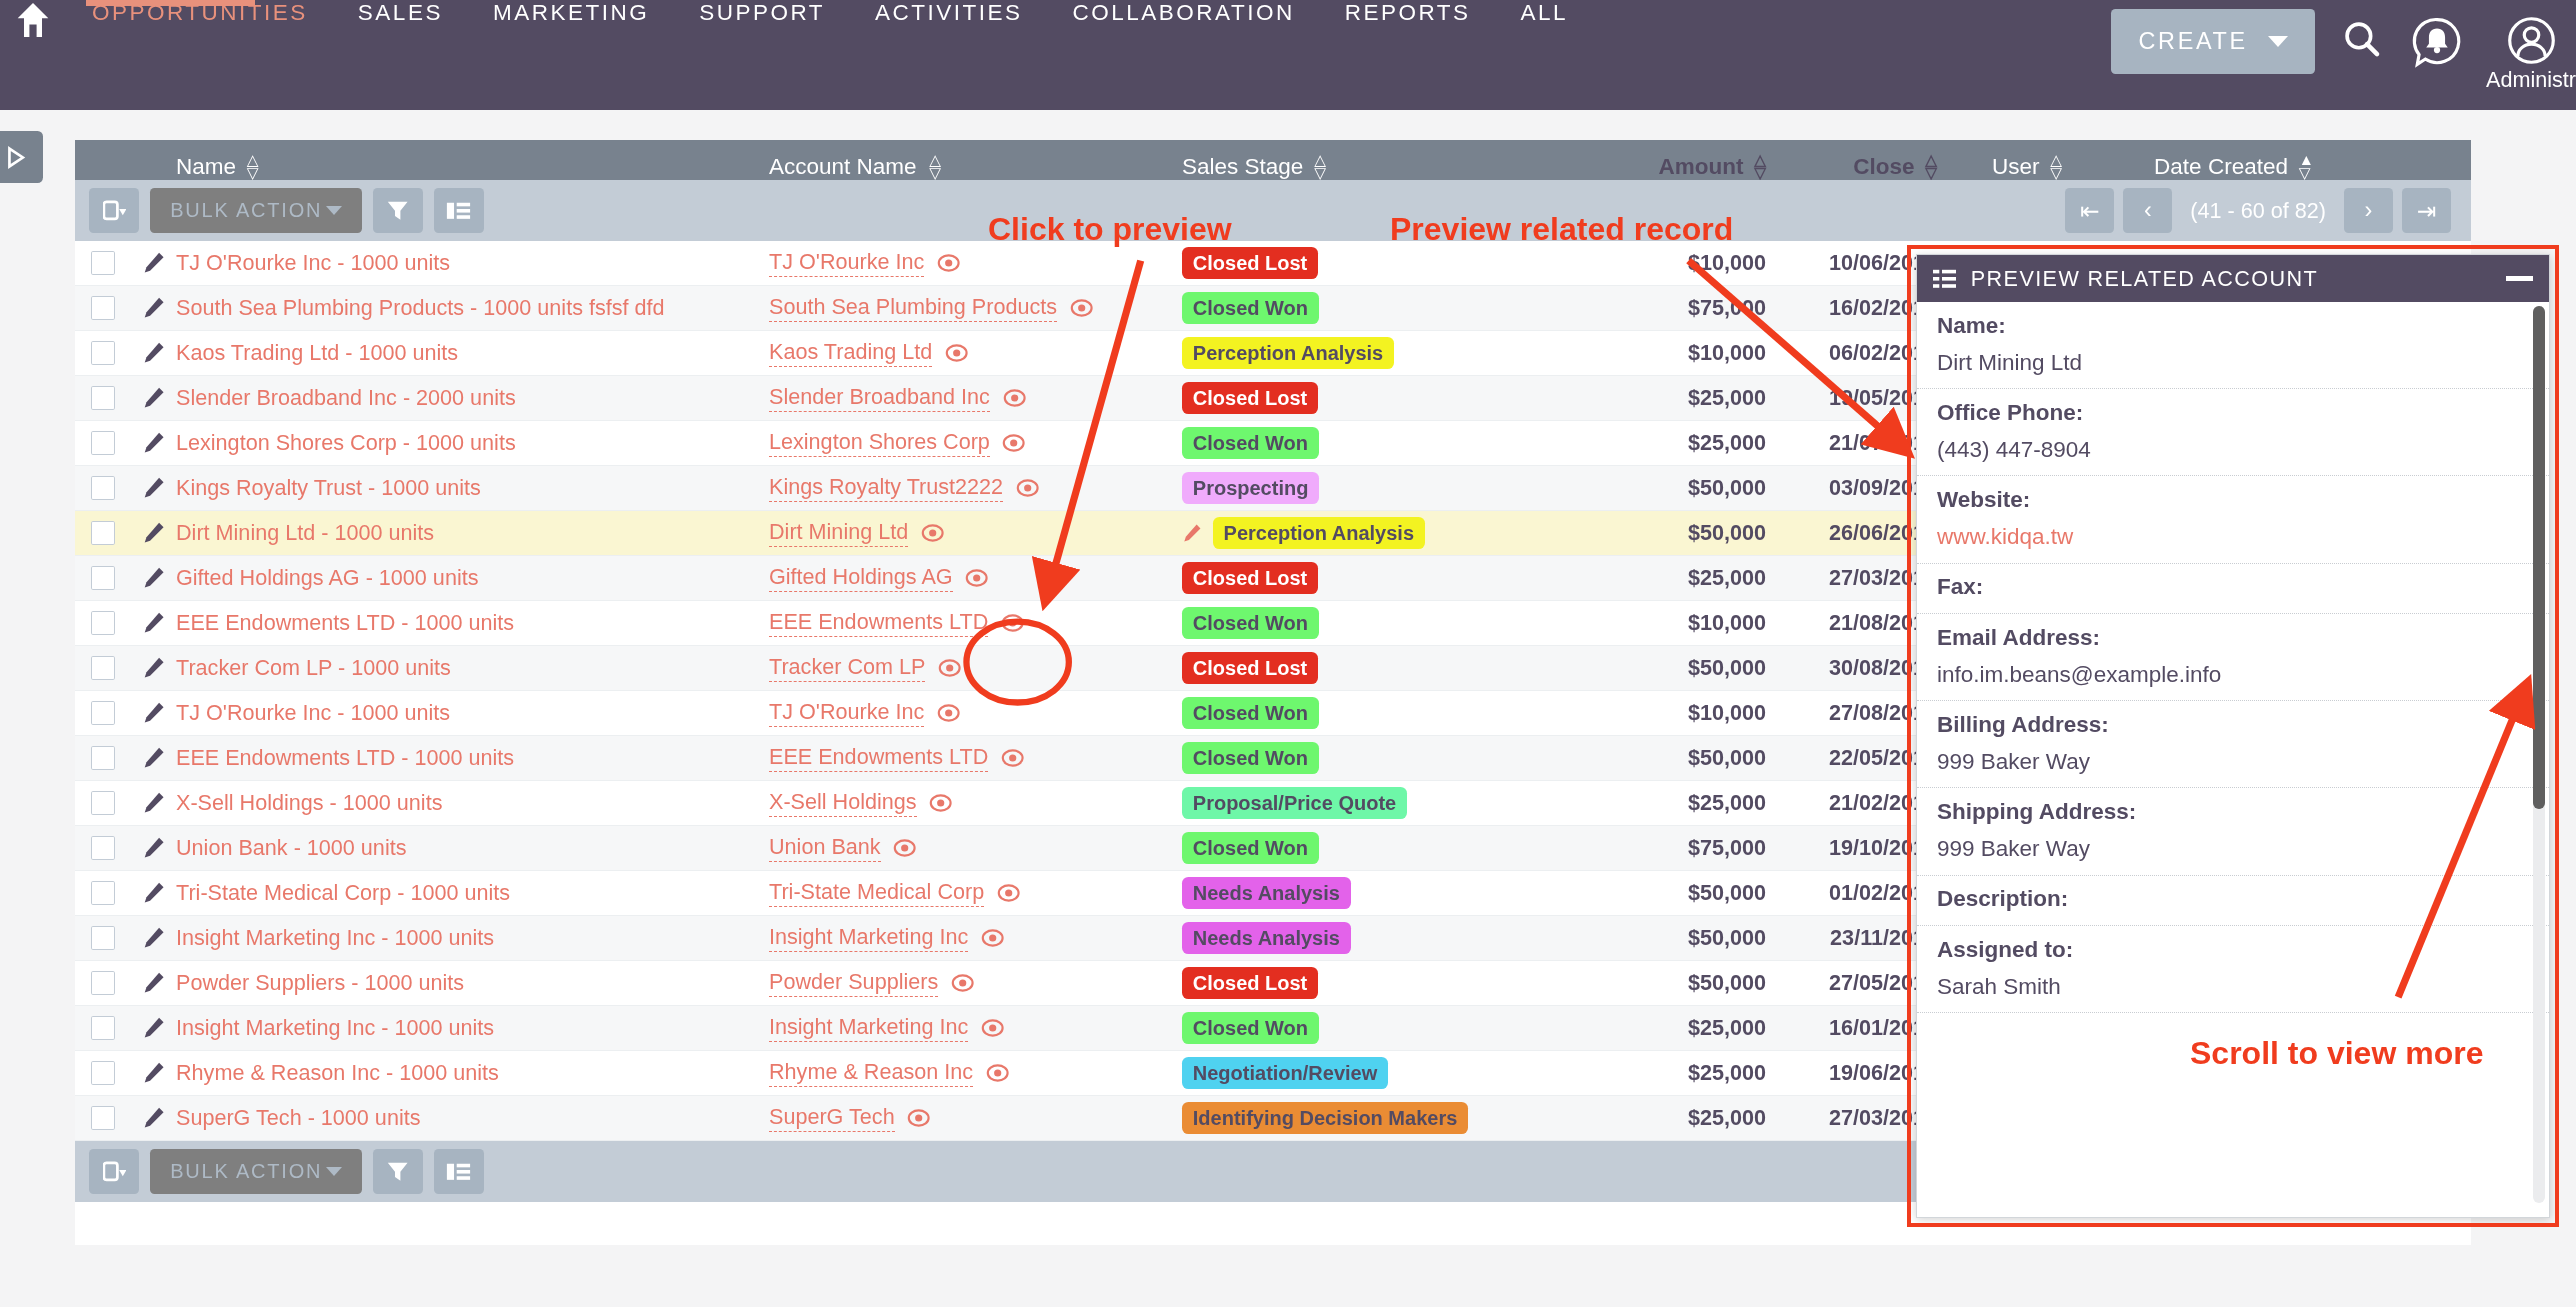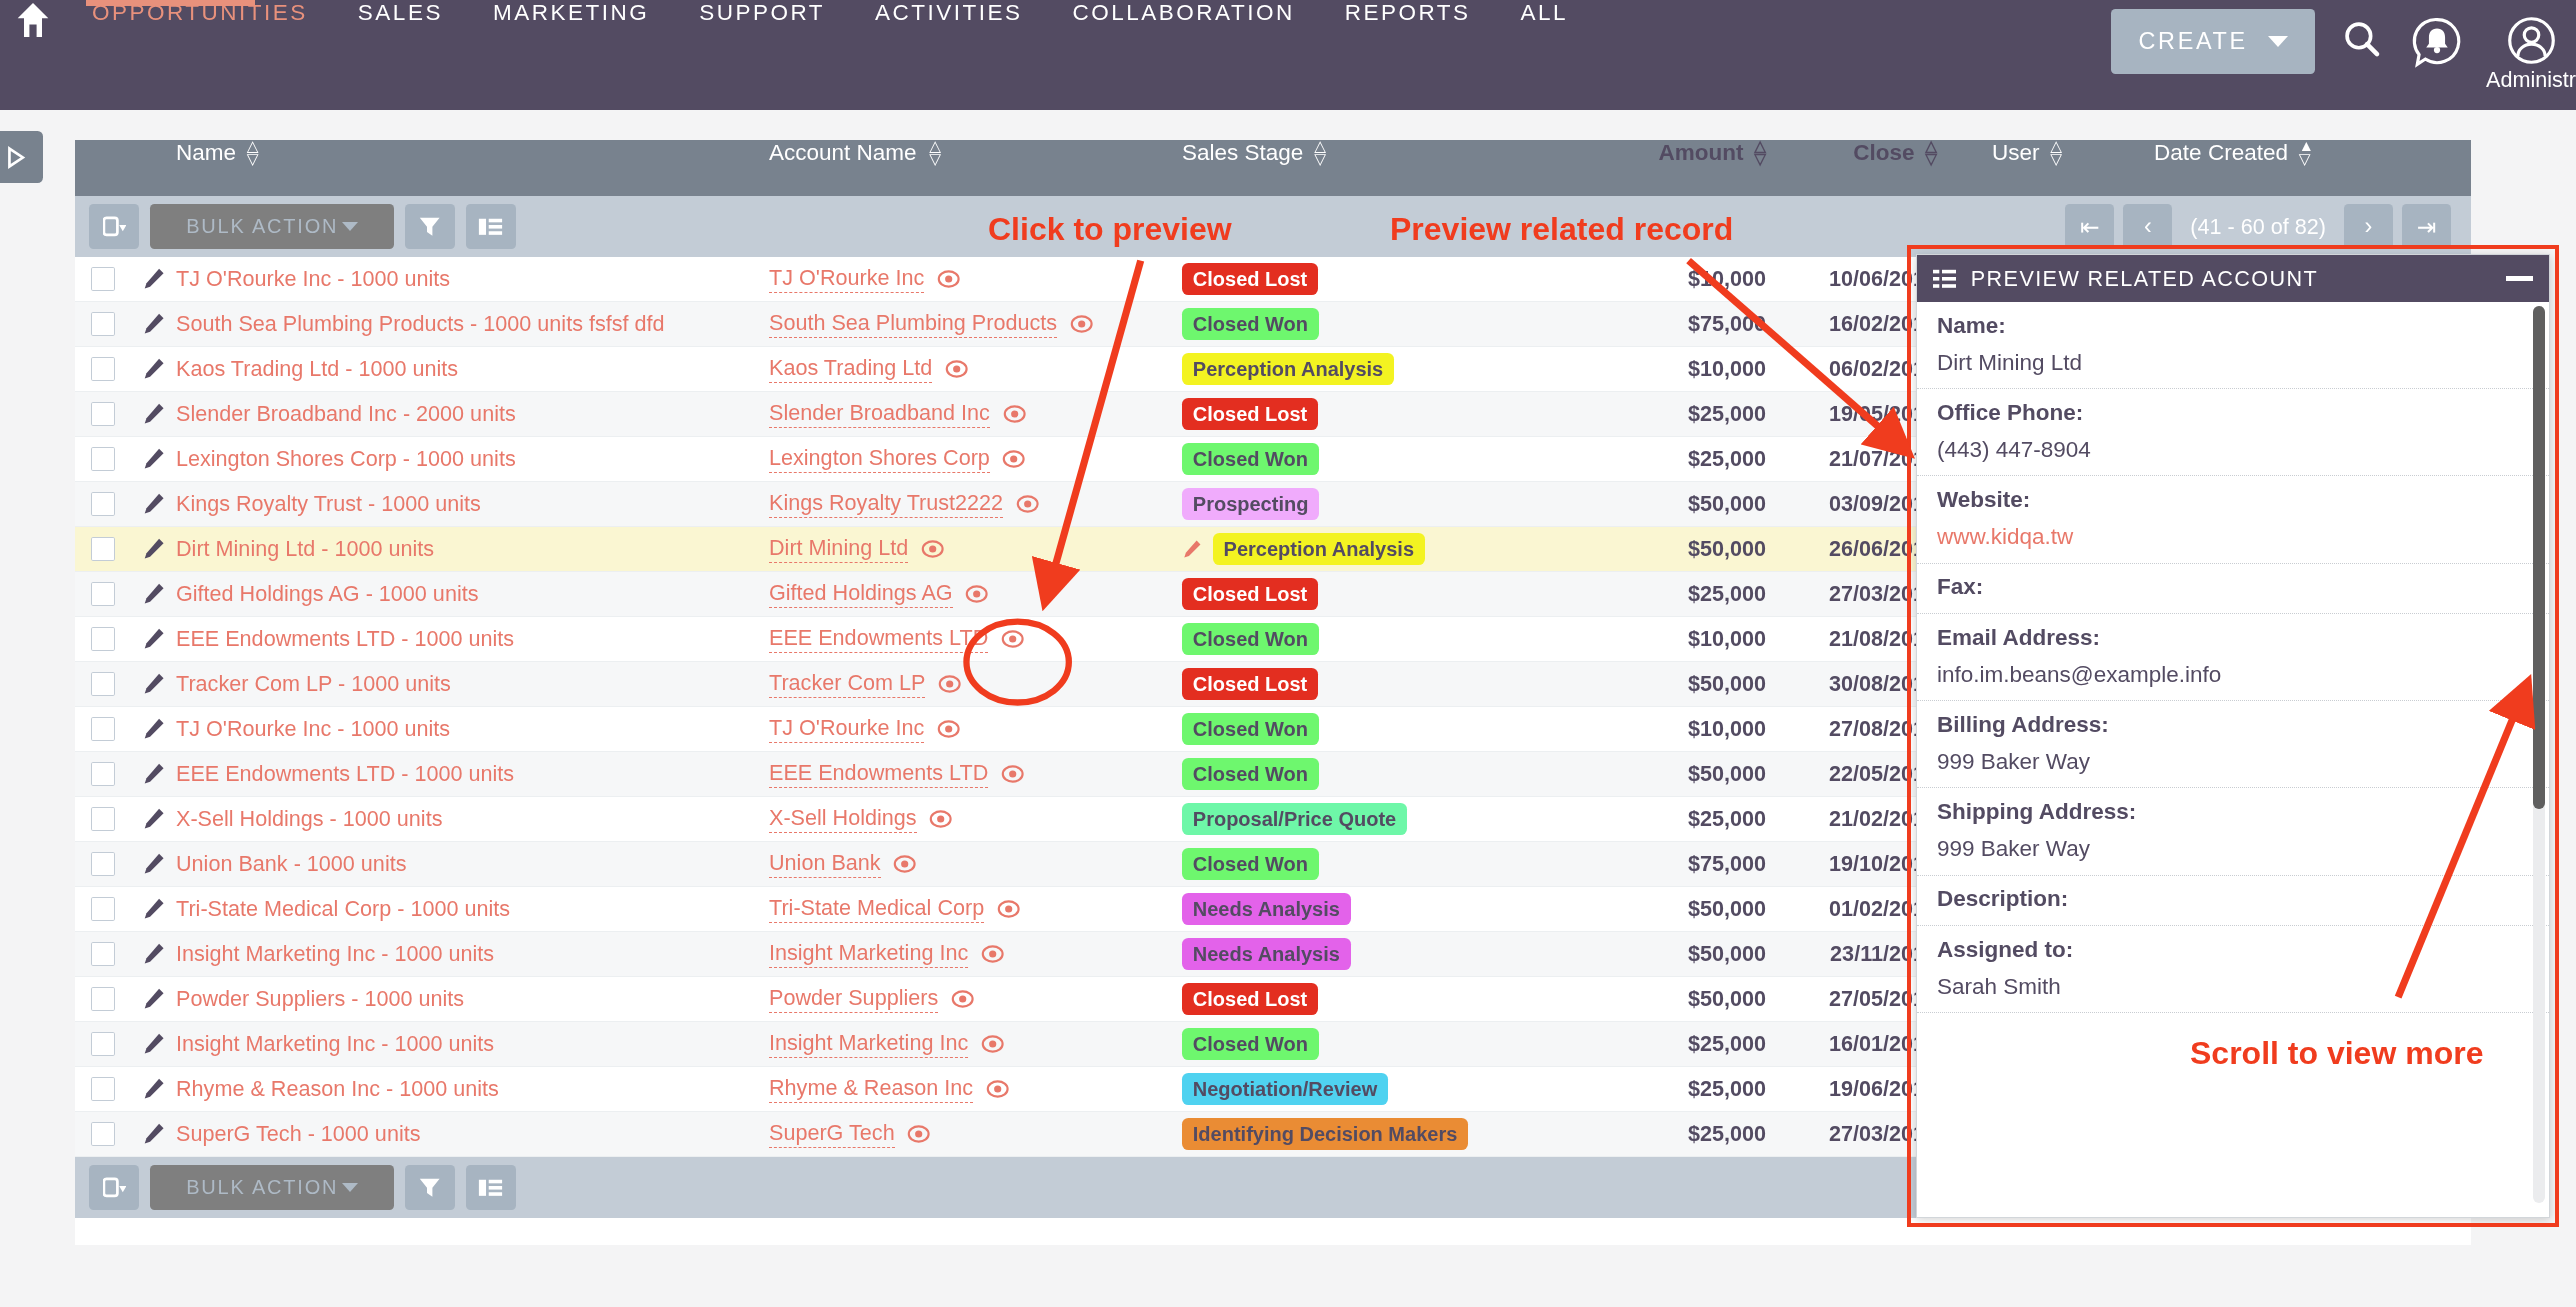--- a/index.html
+++ b/index.html
@@ -58,39 +58,39 @@
     background: #78828e; border-radius: 5.4px; display: flex;
     align-items: center; justify-content: center; cursor: pointer;
   }
 
   
   .listpanel {
     position: absolute; left: 75px; top: 140px; width: 2396px; height: 1105px;
     background: #ffffff;
   }
   .col-header {
-    height: 56px; background: #78828e; display: flex; align-items: flex-start;
+    height: 40px; background: #78828e; display: flex; align-items: flex-end;
     color: #ffffff; font-size: 22.5px;
   }
   .ch { display: flex; align-items: center; gap: 10.8px; }
   .sort-glyph { display: inline-block; line-height: 1; font-size: 20px; }
   .sort-glyph .up, .sort-glyph .dn { display: block; font-size: 15.3px; line-height: 0.82; }
 
   .toolbar {
     height: 61px; background: #c3ccd6; display: flex; align-items: center;
     padding: 0 14.4px; position: relative;
   }
   .tb-btn {
     background: #a7b4c1; border: 0; border-radius: 4.5px; height: 45px;
     min-width: 50px; margin-right: 10.8px; display: flex; align-items: center;
     justify-content: center; cursor: pointer; color: #fff; padding: 0 9px;
   }
   .tb-bulk {
     background: #7f7f7f; color: #aebac6; font-size: 20px; letter-spacing: 1.8px;
-    padding: 0 36px; gap: 4px;
+    padding: 0 20px; gap: 4px;
   }
   .caret-sm {
     width: 0; height: 0; border-left: 8px solid transparent;
     border-right: 8px solid transparent; border-top: 9px solid #aebac6;
   }
   .pager {
     position: absolute; right: 20px; top: 8px; display: flex;
     align-items: center; gap: 9px;
   }
   .pg-btn {

